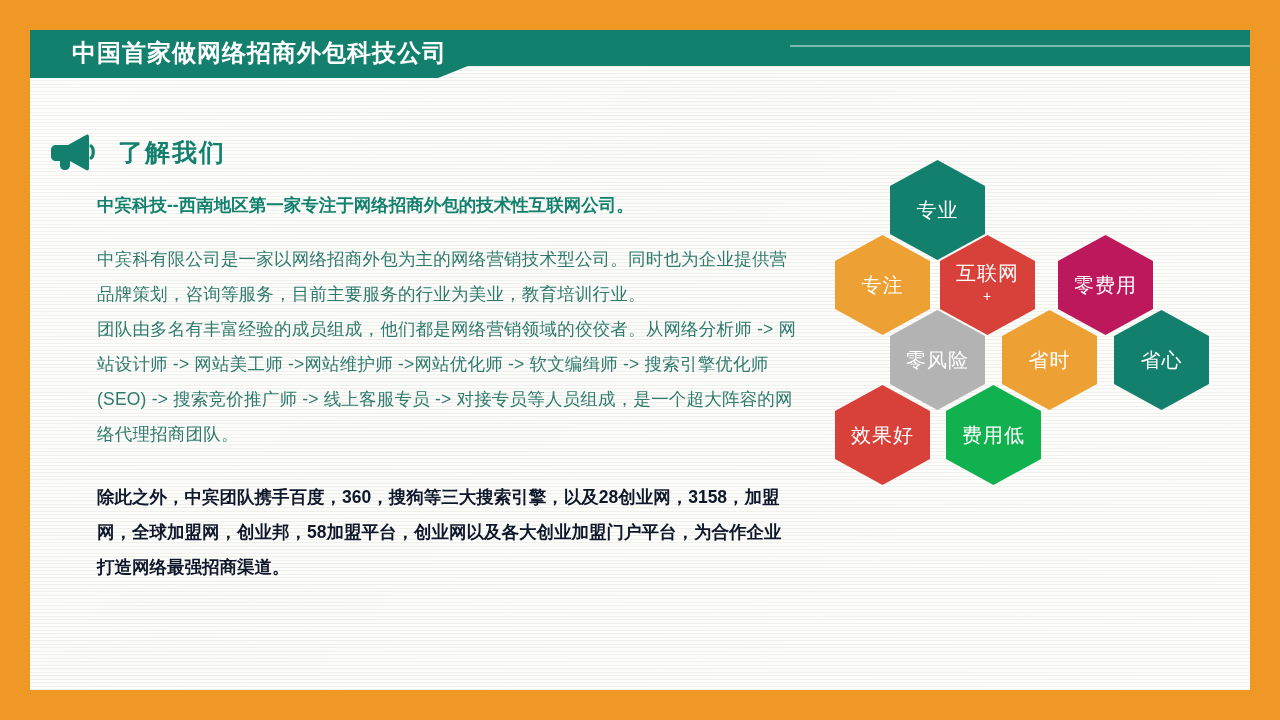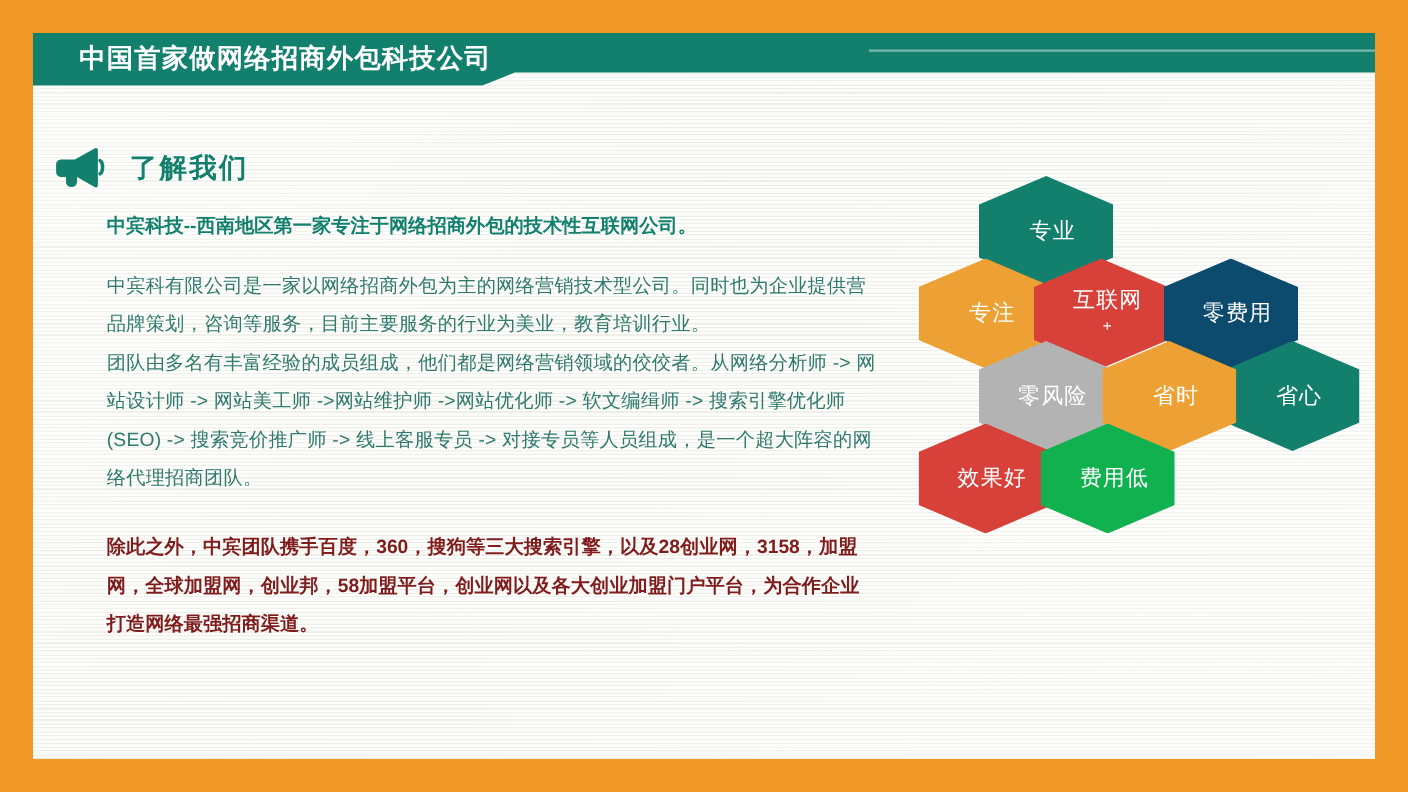--- a/index.html
+++ b/index.html
@@ -167,50 +167,49 @@
     font-size: 17.5px;
     color: #2f7a6c;
     line-height: 35px;
     margin: 0;
     letter-spacing: 0.2px;
   }
   .para.second { margin-top: 0px; }
   .closing {
     font-size: 17.5px;
     font-weight: bold;
-    color: #7f1d1d;
+    color: #0f172a;
     line-height: 35px;
     margin: 28px 0 0 0;
     text-shadow: 0 1px 0 rgba(255,255,255,0.65);
   }
 
   
   .hex-cluster {
     position: absolute;
     left: 830px;
     top: 150px;
     width: 420px;
     height: 400px;
   }
   .hex {
     position: absolute;
-    width: 110px;
+    width: 95px;
     height: 100px;
     clip-path: polygon(50% 0%, 100% 26%, 100% 74%, 50% 100%, 0% 74%, 0% 26%);
     display: flex;
     flex-direction: column;
     align-items: center;
     justify-content: center;
     color: #ffffff;
     font-size: 20px;
     font-weight: 500;
     letter-spacing: 1px;
     line-height: 1.15;
     text-align: center;
-    padding-left: 12px;
   }
   .hex .plus {
     font-size: 14px;
     line-height: 1.6;
     font-weight: normal;
   }
 </style>
 </head>
 <body>
 
@@ -245,21 +244,21 @@
     <div class="hex" style="left: 60px; top: 10px; background: rgb(18, 128, 109);">
       <span>专业</span>
     </div>
     <div class="hex" style="left: 5px; top: 85px; background: rgb(237, 161, 52);">
       <span>专注</span>
     </div>
     <div class="hex" style="left: 110px; top: 85px; background: rgb(216, 64, 58);">
       <span>互联网</span>
       <span class="plus">+</span>
     </div>
-    <div class="hex" style="left: 228px; top: 85px; background: #0c4a6e;">
+    <div class="hex" style="left: 228px; top: 85px; background: #be185d;">
       <span>零费用</span>
     </div>
     <div class="hex" style="left: 60px; top: 160px; background: rgb(179, 179, 179);">
       <span>零风险</span>
     </div>
     <div class="hex" style="left: 284px; top: 160px; background: rgb(18, 128, 109);">
       <span>省心</span>
     </div>
     <div class="hex" style="left: 172px; top: 160px; background: rgb(237, 161, 52);">
       <span>省时</span>

